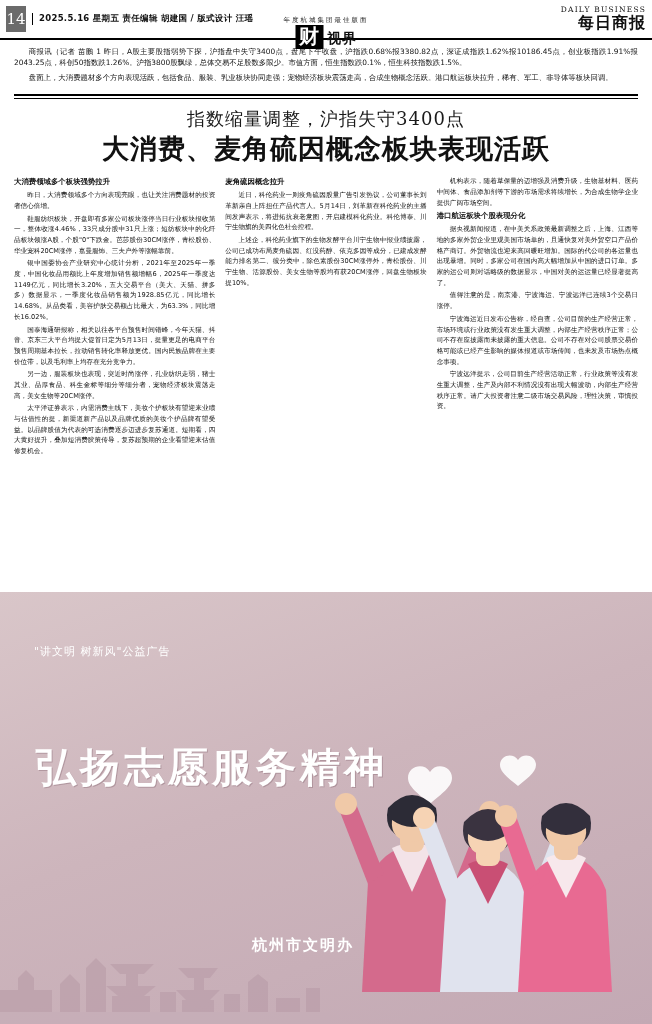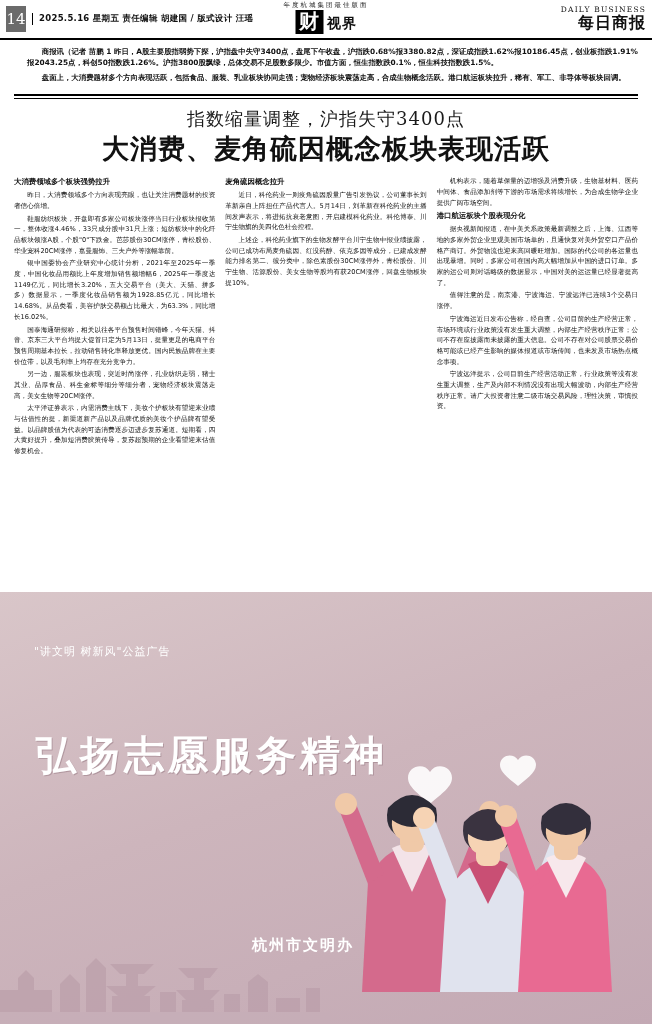--- a/index.html
+++ b/index.html
@@ -50,21 +50,21 @@
     letter-spacing: 0.3px;
     border-left: 1px solid #000;
     padding-left: 6px;
     white-space: nowrap;
   }
   .mast-center {
     position: absolute;
     left: 50%;
     transform: translateX(-50%);
     text-align: center;
-    top: 1px;
+    top: 16px;
   }
   .mast-top-line {
     font-size: 6.5px;
     letter-spacing: 2px;
     color: #222;
   }
   .mast-logo-row {
     display: flex;
     align-items: baseline;
     justify-content: center;
@@ -106,23 +106,22 @@
   }
 
   
   .lead {
     padding: 6px 14px 4px 14px;
     font-size: 7.4px;
     line-height: 1.55;
     text-align: justify;
   }
   .lead p {
-    margin: 0 0 3px 13px;
+    margin: 0 0 3px 0;
     text-indent: 2em;
-    font-weight: bold;
   }
   .rule-thick {
     margin: 4px 14px 0 14px;
     border-top: 2px solid #000;
   }
   .rule-thin {
     margin: 2px 14px 6px 14px;
     border-top: 1px solid #000;
   }
 
@@ -192,21 +191,21 @@
   .ad-line1, .ad-line2 {
     position: absolute;
     left: 36px;
     font-family: "DejaVu Serif", "Liberation Serif", serif;
     font-weight: bold;
     color: #ffffff;
     font-size: 40px;
     letter-spacing: 4px;
     text-shadow: 1px 1px 0 rgba(120,90,100,0.35);
   }
-  .ad-line1 { top: 136px; }
+  .ad-line1 { top: 148px; }
   .ad-line2 { top: 212px; }
   .ad-credit {
     position: absolute;
     left: 252px;
     top: 344px;
     font-size: 15px;
     font-weight: bold;
     color: #ffffff;
     font-family: "DejaVu Serif", "Liberation Serif", serif;
     letter-spacing: 2px;

